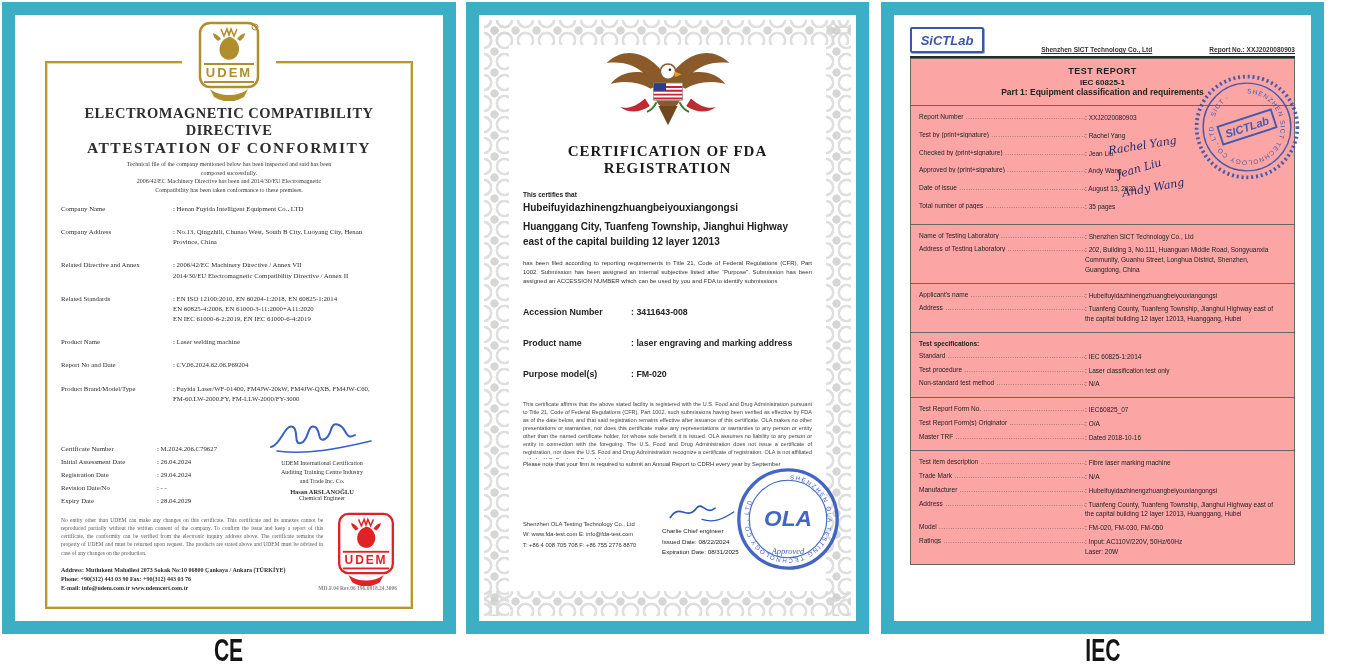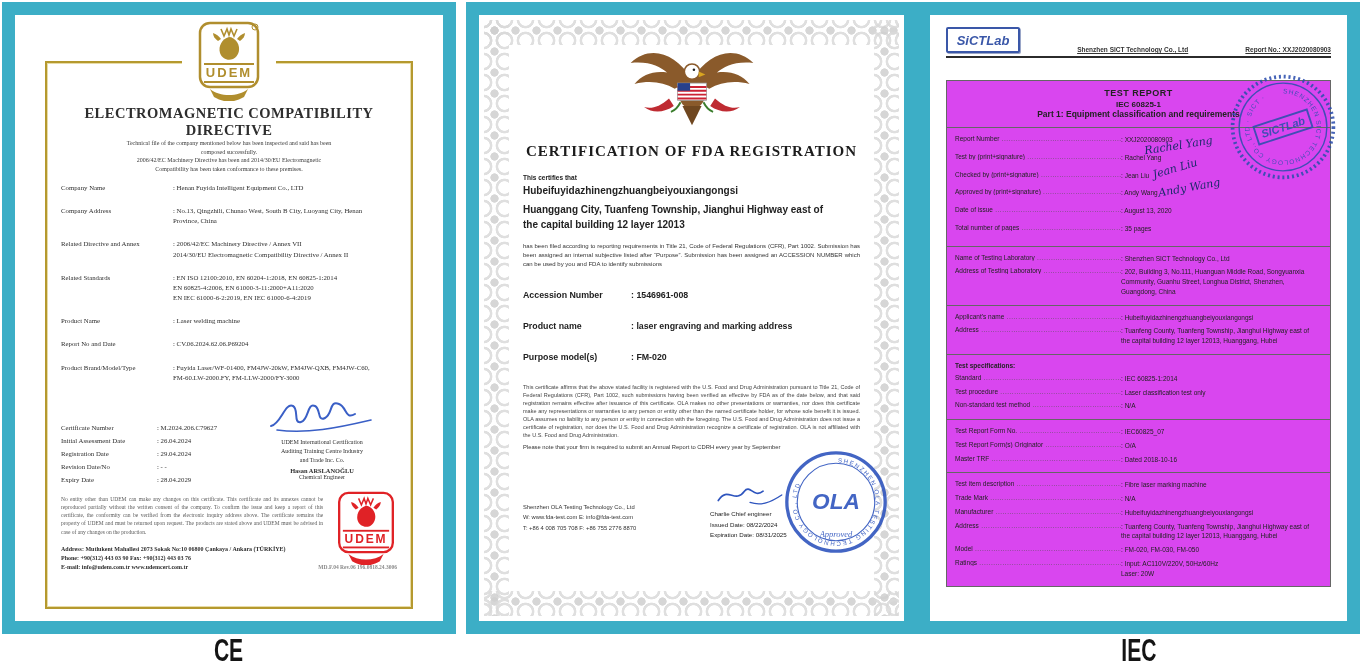--- a/index.html
+++ b/index.html
@@ -1,21 +1,21 @@
 <!DOCTYPE html>
 <html><head>
 <meta charset="utf-8">
 <style>
   * { box-sizing: border-box; margin: 0; padding: 0; }
   html,body { width:1372px; height:668px; background:#fff; overflow:hidden;
               font-family:"Liberation Sans", sans-serif; color:#222; }
   .page { display:flex; padding:2px 0 0 2px; }
   .wrap { display:flex; flex-direction:column; }
   .wrap.w1 { width:454px; margin-right:10px; }
-  .wrap.w2 { width:451px; margin-right:0; }
+  .wrap.w2 { width:403px; margin-right:12px; }
   .wrap.w3 { width:443px; }
   .cert { height:632px; background:#fff; border:13px solid #3caec6; position:relative; overflow:hidden; }
   .caption { height:34px; display:flex; align-items:center; justify-content:center; }
   .caption span { font-weight:bold; font-size:31px; color:#141414; transform:scaleX(.68); letter-spacing:0; }
 
   
   .ce-frame { position:absolute; top:46px; left:30px; right:30px; bottom:12px;
               border:2px solid #b5992f; box-shadow: inset 0 0 0 1px #e8dca6; }
   .udem-badge { position:absolute; top:6px; left:50%; transform:translateX(-50%);
                 background:#fff; padding:0 16px; color:#b08e2e; z-index:3; }
@@ -77,21 +77,21 @@
   .fda-stamp { position:absolute; right:-28px; top:-30px; }
 
   
   .iec-inner { position:absolute; top:12px; left:16px; right:16px; bottom:12px; font-size:6.5px; }
   .iec-head { display:flex; align-items:flex-end; border-bottom:2px solid #2b2b2b; padding-bottom:3px; }
   .sict-logo { width:74px; height:26px; border:2px solid #3a57a8; border-radius:2px; box-shadow:1px 1px 0 #9aa6c8;
                display:flex; align-items:center; justify-content:center;
                color:#3a57a8; font-weight:bold; font-size:13px; font-style:italic; background:#fff; }
   .iec-head-co { flex:1; text-align:center; font-weight:bold; font-size:6.5px; text-decoration:underline; color:#333; }
   .iec-head-no { font-weight:bold; font-size:6.5px; text-decoration:underline; color:#333; }
-  .iec-box { border:1px solid #666; margin-top:22px; background:#d946ef; }
+  .iec-box { border:1px solid #666; margin-top:0; background:#fca5a5; }
   .iec-titleblock { text-align:center; padding:7px 4px 8px 4px; border-bottom:1px solid #666; }
   .iec-tt1 { font-weight:bold; font-size:9px; letter-spacing:.5px; }
   .iec-tt2 { font-weight:bold; font-size:8px; margin-top:2px; }
   .iec-tt3 { font-weight:bold; font-size:8.5px; margin-top:3px; }
   .iec-tt4 { font-weight:bold; font-size:8.5px; }
   .iec-sec { padding:7px 8px 4px 8px; border-bottom:1px solid #666; }
   .iec-sec.last { border-bottom:none; }
   .iec-row { margin-bottom:8px; }
   .iec-sec.tight .iec-row { margin-bottom:4px; }
   .iec-lbl { display:inline-block; width:166px; white-space:nowrap; overflow:hidden; vertical-align:top; color:#222; }
@@ -125,20 +125,21 @@
           <path d="M42 20 C45 18 47 15 47 12 C44 13 41 15 39 18 Z" fill="currentColor"></path>
           <rect x="6" y="42" width="50" height="2" fill="currentColor"></rect>
           <text x="31" y="56" text-anchor="middle" font-size="13" font-weight="bold" letter-spacing="2" font-family="Liberation Sans, sans-serif" fill="currentColor">UDEM</text>
           <rect x="6" y="60" width="50" height="2" fill="currentColor"></rect>
           <path d="M12 68 C22 76 40 76 50 68 L46 76 C36 82 26 82 16 76 Z" fill="currentColor"></path>
         </svg>
       </div>
 
       <div class="ce-inner">
         <div class="ce-t2">ELECTROMAGNETIC COMPATIBILITY DIRECTIVE</div>
+        <div class="ce-t3">ATTESTATION OF CONFORMITY</div>
         <div class="ce-intro">Technical file of the company mentioned below has been inspected and said has been
 composed successfully.
 2006/42/EC Machinery Directive has been and 2014/30/EU Electromagnetic
 Compatibility has been taken conformance to these premises.</div>
 
         <div>
 
             <div class="ce-row">
               <span class="ce-lbl">Company Name</span>
               <span class="ce-val">Henan Fuyida Intelligent Equipment Co., LTD</span>
@@ -280,21 +281,21 @@
         <div class="fda-title">CERTIFICATION OF FDA REGISTRATION</div>
         <div class="fda-cert-line">This certifies that</div>
         <div class="fda-company">Hubeifuyidazhinengzhuangbeiyouxiangongsi</div>
         <div class="fda-address">Huanggang City, Tuanfeng Township, Jianghui Highway east of the capital building 12 layer 12013</div>
         <div class="fda-para">has been filed according to reporting requirements in Title 21, Code of Federal Regulations (CFR), Part 1002. Submission has been assigned an internal subjective listed after “Purpose”. Submission has been assigned an ACCESSION NUMBER which can be used by you and FDA to identify submissions</div>
 
         <div>
 
             <div class="fda-row">
               <span class="fda-lbl">Accession Number</span>
-              <span class="fda-val">1546961-008</span>
+              <span class="fda-val">3411643-008</span>
             </div>
 
             <div class="fda-row">
               <span class="fda-lbl">Product name</span>
               <span class="fda-val">laser engraving and marking address</span>
             </div>
 
             <div class="fda-row">
               <span class="fda-lbl">Purpose model(s)</span>
               <span class="fda-val">FM-020</span>

